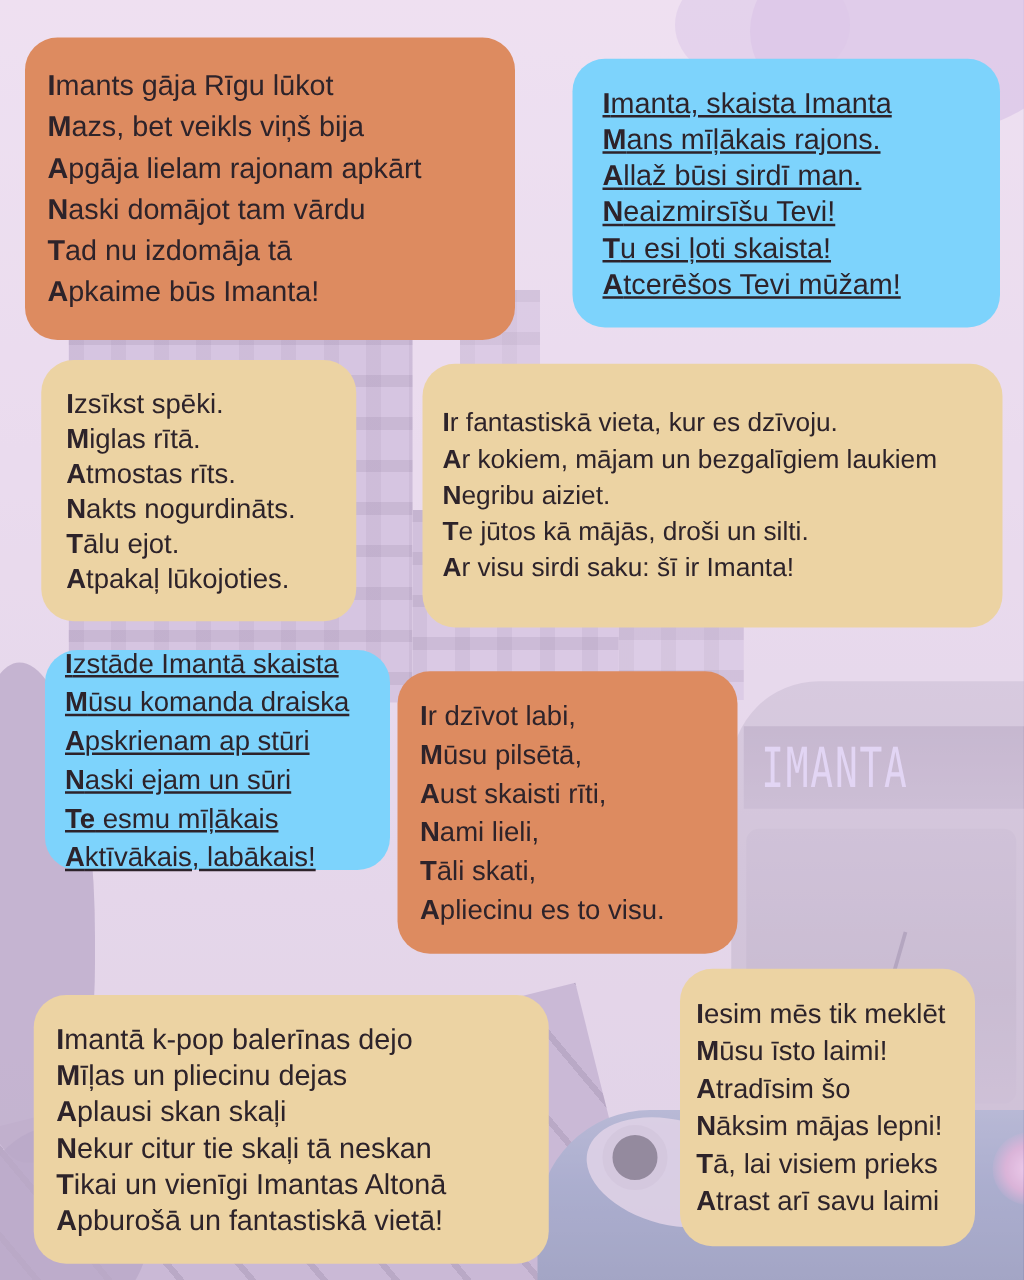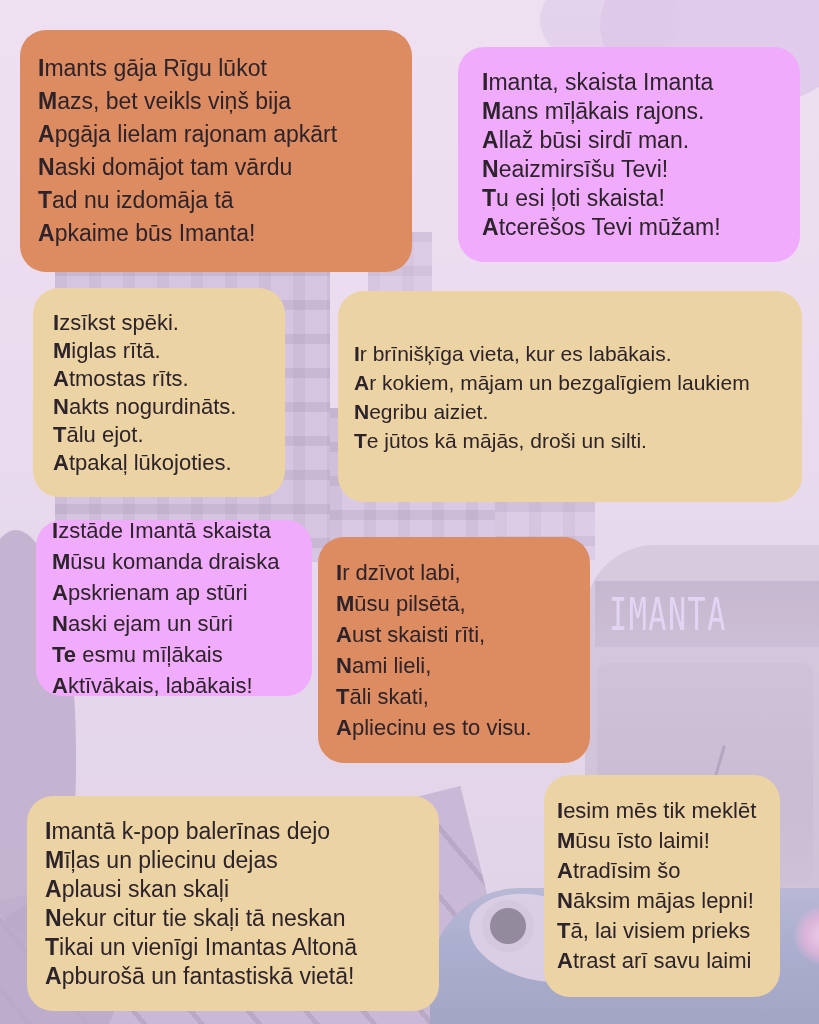--- a/index.html
+++ b/index.html
@@ -52,21 +52,21 @@
   .headlight.hl-pink{left:364px;top:18px;width:58px;height:58px;border:none;
     background:radial-gradient(circle,#eab8e4 0%,#c98ec2 45%,rgba(120,90,140,0) 75%);}
   .wash{position:absolute;inset:0;background:rgba(240,226,243,.45);}
   
   .card{position:absolute;z-index:2;border-radius:26px;box-sizing:border-box;
     display:flex;flex-direction:column;justify-content:center;
     color:#2d232a;font-size:23px;}
   .card .line{white-space:nowrap;}
   .card .line b{font-weight:bold;}
   .card.orange{background:#dd8b60;}
-  .card.blue{background:#f0abfc;}
+  .card.blue{background:#7dd3fc;text-decoration:underline;}
   .card.tan{background:#ecd3a3;}
   .c1{left:20px;top:30px;width:392px;height:242px;padding:0 18px;line-height:33px;}
   .c2{left:458px;top:47px;width:342px;height:215px;padding:0 24px;line-height:29px;}
   .c3{left:33px;top:288px;width:252px;height:209px;padding:0 20px;line-height:28px;font-size:22px;justify-content:center;}
   .c4{left:338px;top:291px;width:464px;height:211px;padding:0 16px;line-height:29px;font-size:21px;}
   .c5{left:36px;top:520px;width:276px;height:176px;padding:0 16px;line-height:31px;font-size:22px;}
   .c6{left:318px;top:537px;width:272px;height:226px;padding:0 18px;line-height:31px;font-size:22px;}
   .c7{left:27px;top:796px;width:412px;height:215px;padding:0 18px;line-height:29px;}
   .c8{left:544px;top:775px;width:236px;height:222px;padding:0 13px;line-height:30px;font-size:22px;}
 </style>
@@ -129,24 +129,25 @@
     </div>
   <div class="card tan c3">
       <div class="line"><b>I</b><span>zsīkst spēki.</span></div>
       <div class="line"><b>M</b><span>iglas rītā.</span></div>
       <div class="line"><b>A</b><span>tmostas rīts.</span></div>
       <div class="line"><b>N</b><span>akts nogurdināts.</span></div>
       <div class="line"><b>T</b><span>ālu ejot.</span></div>
       <div class="line"><b>A</b><span>tpakaļ lūkojoties.</span></div>
     </div>
   <div class="card tan c4">
-      <div class="line"><b>I</b><span>r brīnišķīga vieta, kur es labākais.</span></div>
+      <div class="line"><b>I</b><span>r fantastiskā vieta, kur es dzīvoju.</span></div>
       <div class="line"><b>A</b><span>r kokiem, mājam un bezgalīgiem laukiem</span></div>
       <div class="line"><b>N</b><span>egribu aiziet.</span></div>
       <div class="line"><b>T</b><span>e jūtos kā mājās, droši un silti.</span></div>
+      <div class="line"><b>A</b><span>r visu sirdi saku: šī ir Imanta!</span></div>
     </div>
   <div class="card blue c5">
       <div class="line"><b>I</b><span>zstāde Imantā skaista</span></div>
       <div class="line"><b>M</b><span>ūsu komanda draiska</span></div>
       <div class="line"><b>A</b><span>pskrienam ap stūri</span></div>
       <div class="line"><b>N</b><span>aski ejam un sūri</span></div>
       <div class="line"><b>Te</b><span> esmu mīļākais</span></div>
       <div class="line"><b>A</b><span>ktīvākais, labākais!</span></div>
     </div>
   <div class="card orange c6">

